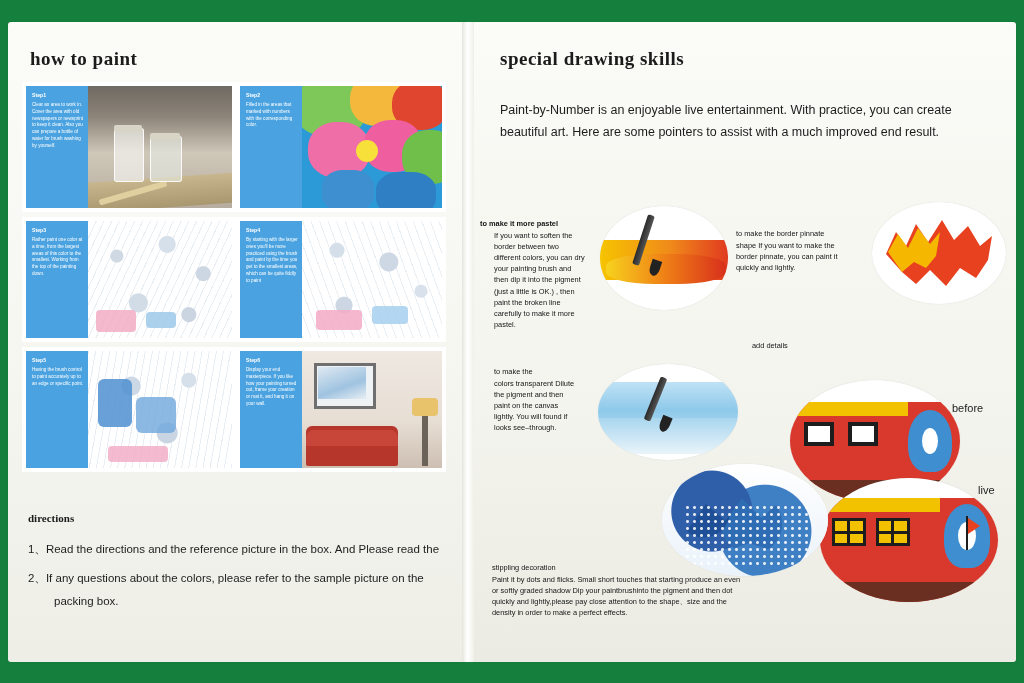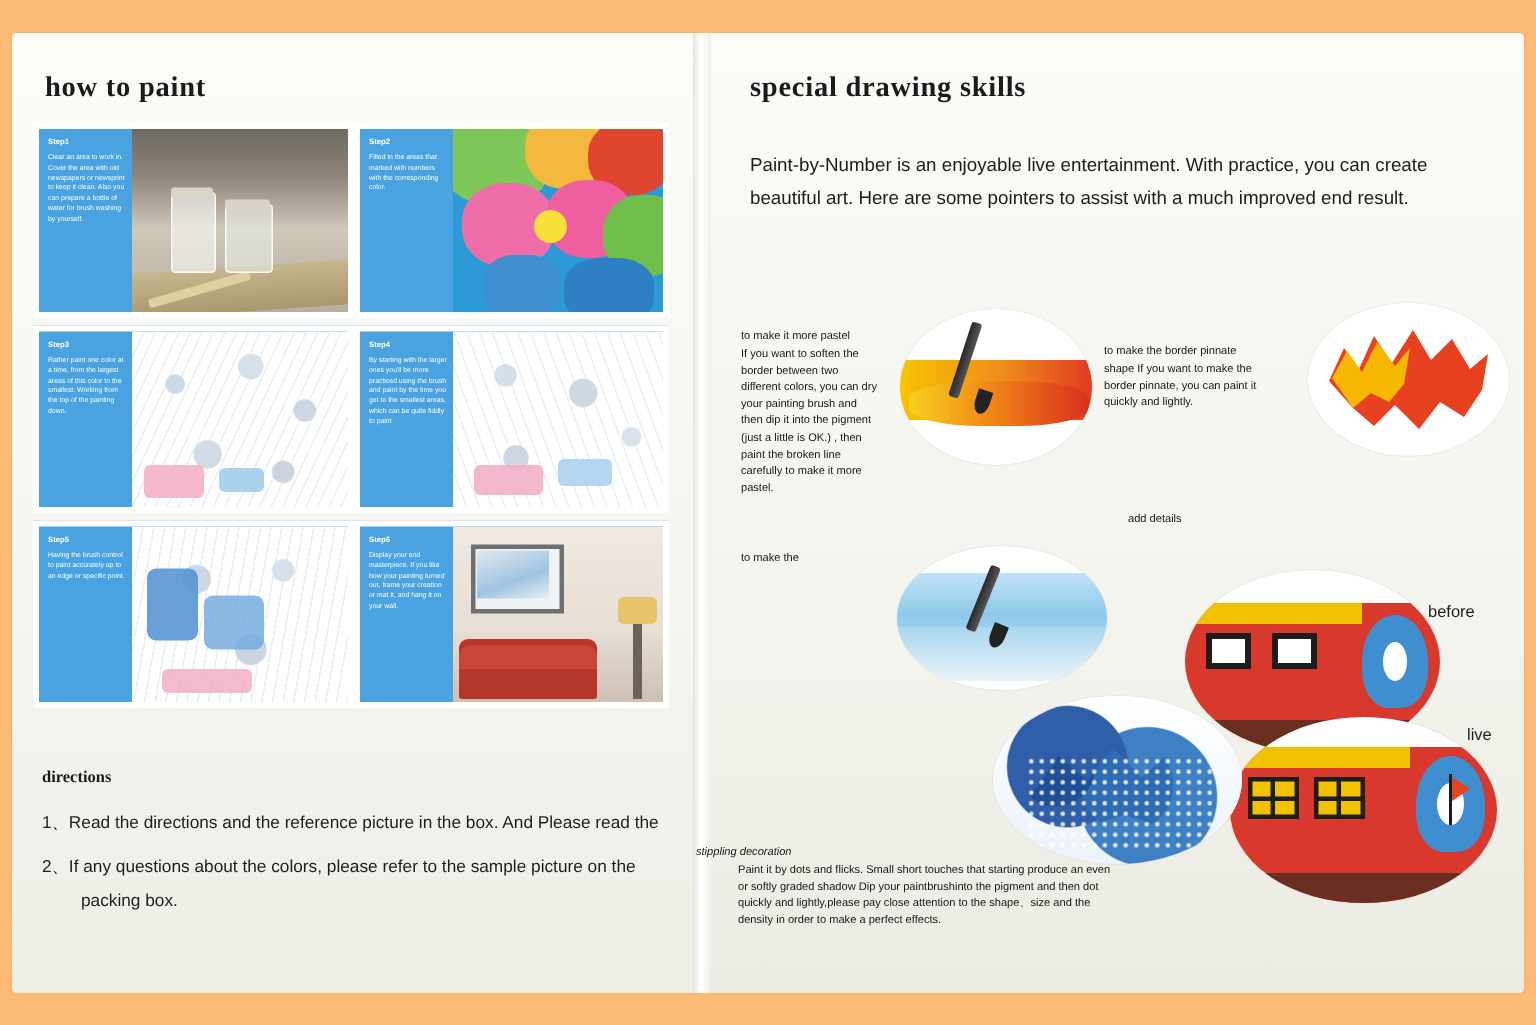--- a/index.html
+++ b/index.html
@@ -10,21 +10,21 @@
   body {
     width: 1024px;
     height: 683px;
     overflow: hidden;
     font-family: "Liberation Sans", sans-serif;
   }
   .page {
     position: relative;
     width: 1024px;
     height: 683px;
-    background: #fdba74;
+    background: #15803d;
   }
   
   .leaf {
     position: absolute;
     top: 22px;
     height: 640px;
     background: linear-gradient(180deg,#fbfbf8 0%, #f6f6f1 55%, #eeeee7 100%);
     box-shadow: 0 0 2px rgba(0,0,0,.08);
   }
   .leaf-left {
@@ -305,41 +305,42 @@
     <div class="ditem">
       <span>2、</span><span>If any questions about the colors, please refer to the sample picture on the</span>
       <span class="dcont">packing box.</span>
     </div>
   </div>
 
   <div class="h-title" id="title-skills">special drawing skills</div>
 
   <div class="intro">Paint-by-Number is an enjoyable live entertainment. With practice, you can create beautiful art. Here are some pointers to assist with a much improved end result.</div>
 
-  <div class="note" style="left:494px;top:218px;width:92px;">to make it more pastel</div>
+  <div class="note" style="left:480px;top:218px;width:92px;font-weight:bold;">to make it more pastel</div>
   <div class="note" style="left:494px;top:230px;width:92px;">If you want to soften the border between two different colors, you can dry your painting brush and then dip it into the pigment (just a little is OK.) , then paint the broken line carefully to make it more pastel.</div>
 
   <div class="ellipse" style="left:600px;top:206px;width:128px;height:104px;background:#ffffff;">
     <div style="position:absolute;left:0;top:34px;width:128px;height:40px;background:linear-gradient(90deg,#f6c400,#f08a1a 55%,#e03a20);"></div>
     <div style="position:absolute;left:6px;top:48px;width:120px;height:30px;background:linear-gradient(90deg,#f7d21e,#ef7e16 50%,#d8301c);border-radius:40%;"></div>
     <div class="brush" style="left:40px;top:8px;width:7px;height:52px;transform:rotate(18deg);"></div>
     <div style="position:absolute;left:50px;top:54px;width:10px;height:16px;background:#222;border-radius:0 0 50% 50%;transform:rotate(18deg);"></div>
   </div>
 
   <div class="note" style="left:736px;top:228px;width:106px;">to make the border pinnate</div>
   <div class="note" style="left:736px;top:240px;width:106px;">shape If you want to make the border pinnate, you can paint it quickly and lightly.</div>
 
   <div class="ellipse" style="left:872px;top:202px;width:134px;height:102px;background:#ffffff;">
     <svg viewBox="0 0 134 102" width="134" height="102">
       <path d="M14 52 L24 30 L34 44 L44 22 L56 40 L70 18 L82 38 L96 24 L108 44 L120 34 L116 58 L104 76 L88 66 L74 84 L58 68 L44 82 L30 70 Z" fill="#e8411f"></path>
       <path d="M16 50 L26 32 L36 46 L46 26 L58 42 L68 30 L64 54 L54 66 L42 60 L30 70 Z" fill="#f6b700"></path>
     </svg>
   </div>
 
   <div class="note" style="left:494px;top:366px;width:86px;">to make the</div>
+  <div class="note" style="left:494px;top:378px;width:86px;">colors transparent Dilute the pigment and then paint on the canvas lightly. You will found if looks see–through.</div>
 
   <div class="ellipse" style="left:598px;top:364px;width:140px;height:96px;background:#ffffff;">
     <div style="position:absolute;left:0;top:18px;width:140px;height:70px;background:linear-gradient(180deg,#bfe2f5,#8ec9ea 40%,#cfe8f6);"></div>
     <div style="position:absolute;left:0;top:54px;width:140px;height:36px;background:linear-gradient(180deg,#a9d6ef,#e9f4fa);"></div>
     <div class="brush" style="left:54px;top:12px;width:7px;height:46px;transform:rotate(22deg);"></div>
     <div style="position:absolute;left:62px;top:52px;width:10px;height:16px;background:#222;border-radius:0 0 50% 50%;transform:rotate(22deg);"></div>
   </div>
 
   <div class="note" style="left:752px;top:340px;width:200px;">add details</div>
 
@@ -377,16 +378,16 @@
          radial-gradient(circle at 62% 60%, #3f7fc4 0 46px, transparent 47px),
          linear-gradient(180deg,#ffffff,#eaf2fa);"></div>
     <div style="position:absolute;left:20px;top:26px;width:120px;height:70px;background:
          radial-gradient(circle at 18% 30%, #1f4f96 0 26px, transparent 27px),
          radial-gradient(circle at 58% 48%, #2e6cb4 0 30px, transparent 31px);
          clip-path: polygon(4% 58%, 20% 20%, 36% 44%, 50% 12%, 66% 40%, 82% 16%, 96% 52%, 86% 92%, 56% 76%, 24% 94%);"></div>
     <div style="position:absolute;left:22px;top:40px;width:124px;height:62px;background:
          radial-gradient(circle, #ffffff 0 1px, transparent 2px) 0 0/7px 7px;opacity:.85;"></div>
   </div>
 
-  <div class="note" style="left:464px;top:562px;width:250px;font-style:italic;">stippling decoration</div>
+  <div class="note" style="left:492px;top:562px;width:250px;">stippling decoration</div>
   <div class="note" style="left:492px;top:574px;width:250px;">Paint it by dots and flicks. Small short touches that starting produce an even or softly graded shadow Dip your paintbrushinto the pigment and then dot quickly and lightly,please pay close attention to the shape、size and the density in order to make a perfect effects.</div>
 
 </div>
 
 </body></html>

